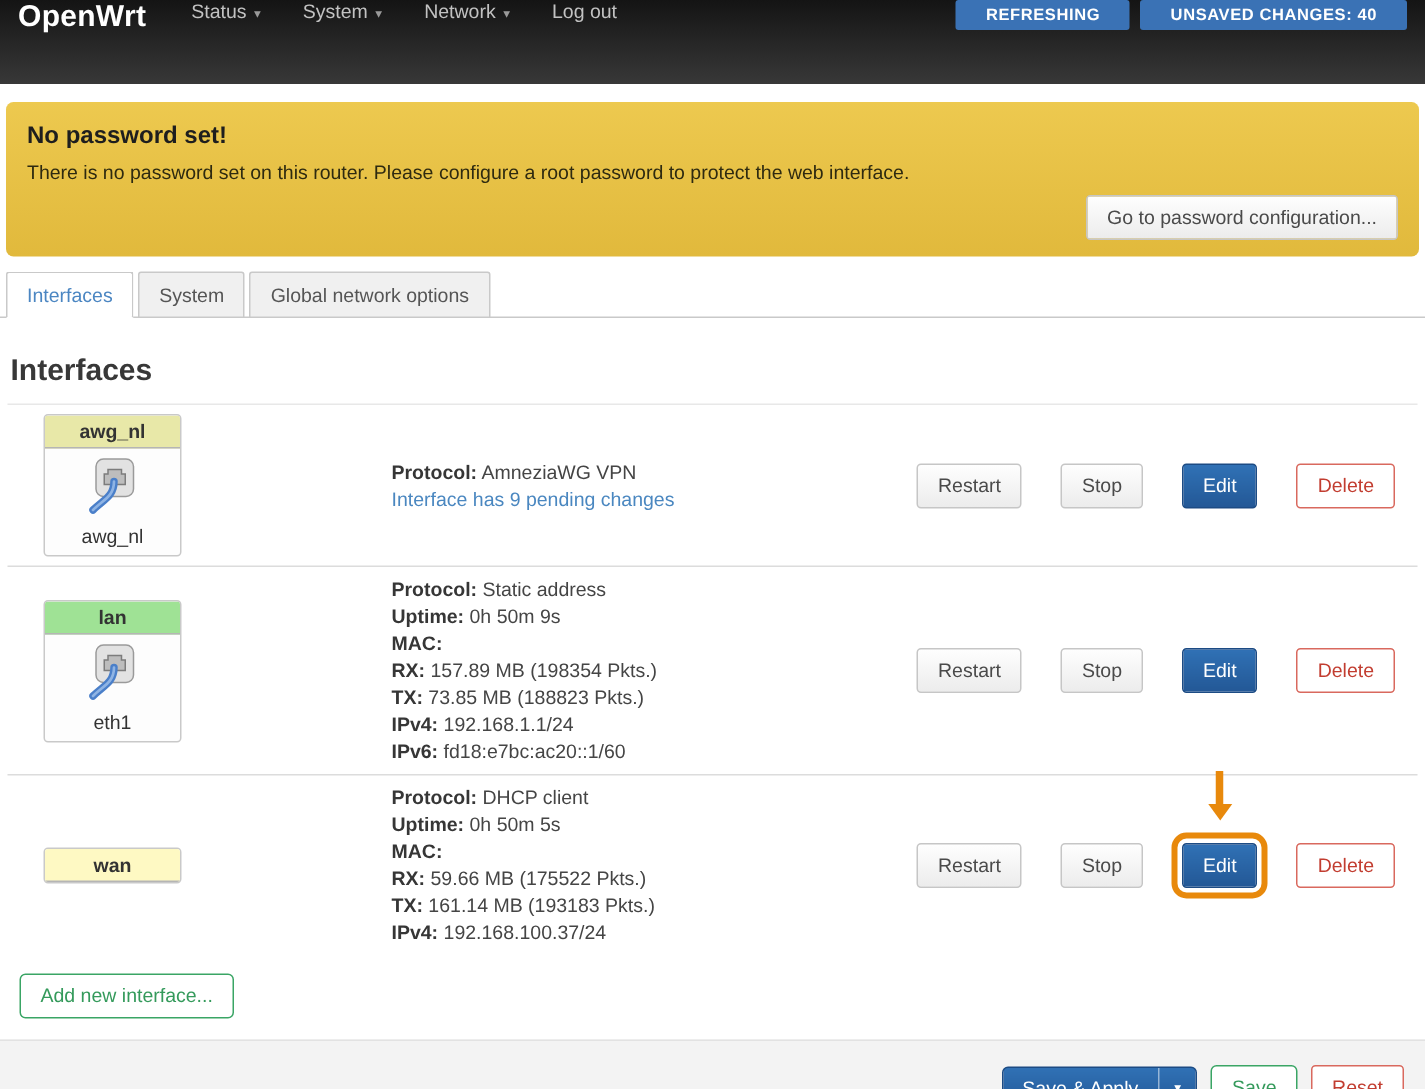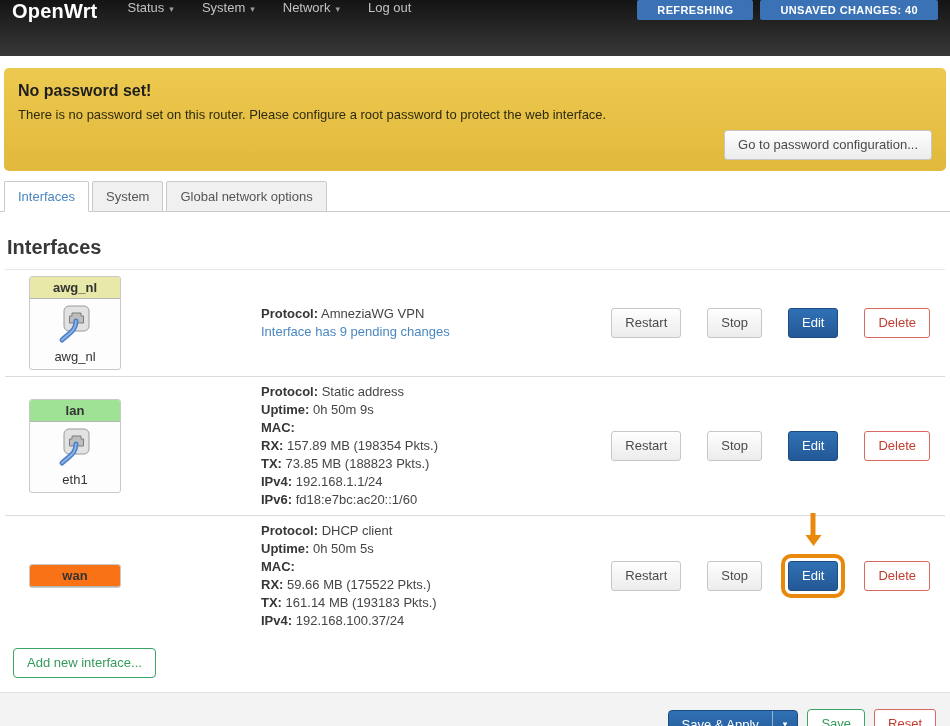--- a/index.html
+++ b/index.html
@@ -57,21 +57,21 @@
   .iface-box {
     width:92px; border:1px solid #c9c9c9; border-radius:3px; background:#fdfdfd;
     text-align:center; overflow:hidden;
   }
   .iface-box-header {
     font-weight:bold; font-size:13px; padding:3px 2px; color:#333;
     border-bottom:1px solid #b5b5b5;
   }
   .zone-awg { background:#e8e8a8; }
   .zone-lan { background:#9fe295; }
-  .zone-wan { background:#f97316; }
+  .zone-wan { background:#fef9c3; }
   .iface-box-body { padding:5px 4px 5px; }
   .iface-dev { font-size:13px; color:#333; margin-top:1px; }
   .iface-mid { flex:1; font-size:13px; line-height:18px; color:#454545; }
   .iface-mid strong { color:#363636; }
   .pending-link { color:#4a87c0; cursor:pointer; }
   .iface-actions { flex:none; display:flex; gap:26px; align-items:center; padding-right:7px; }
   .add-row { margin:12px 0 14px 8px; }
   
   .annot-wrap { position:relative; display:inline-block; }
   .annot-ring {

